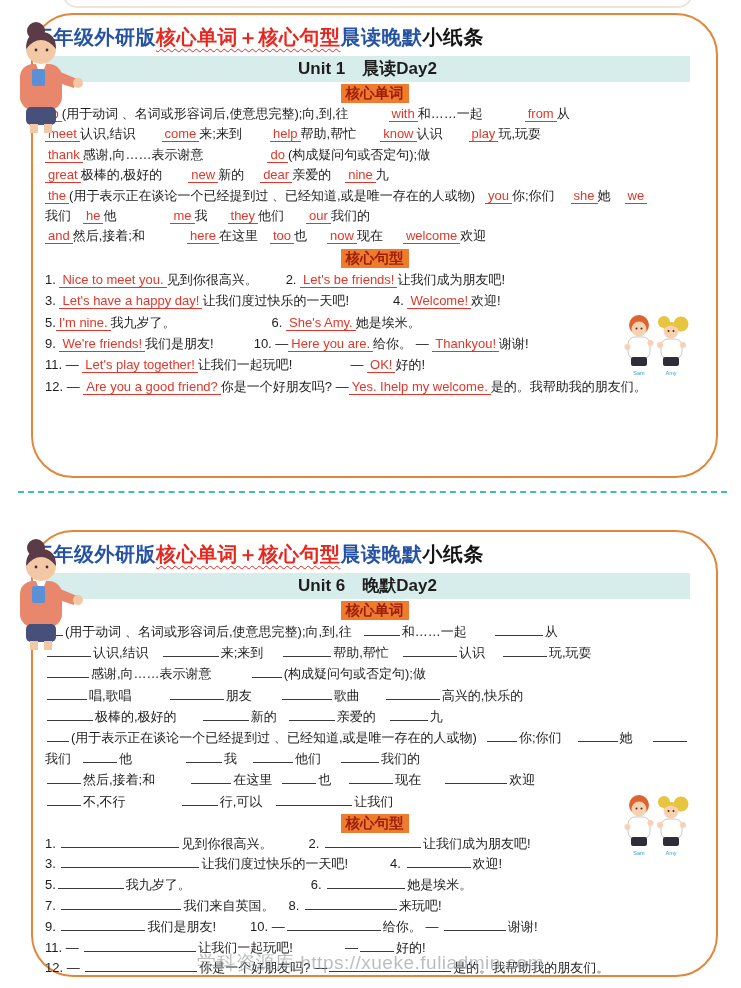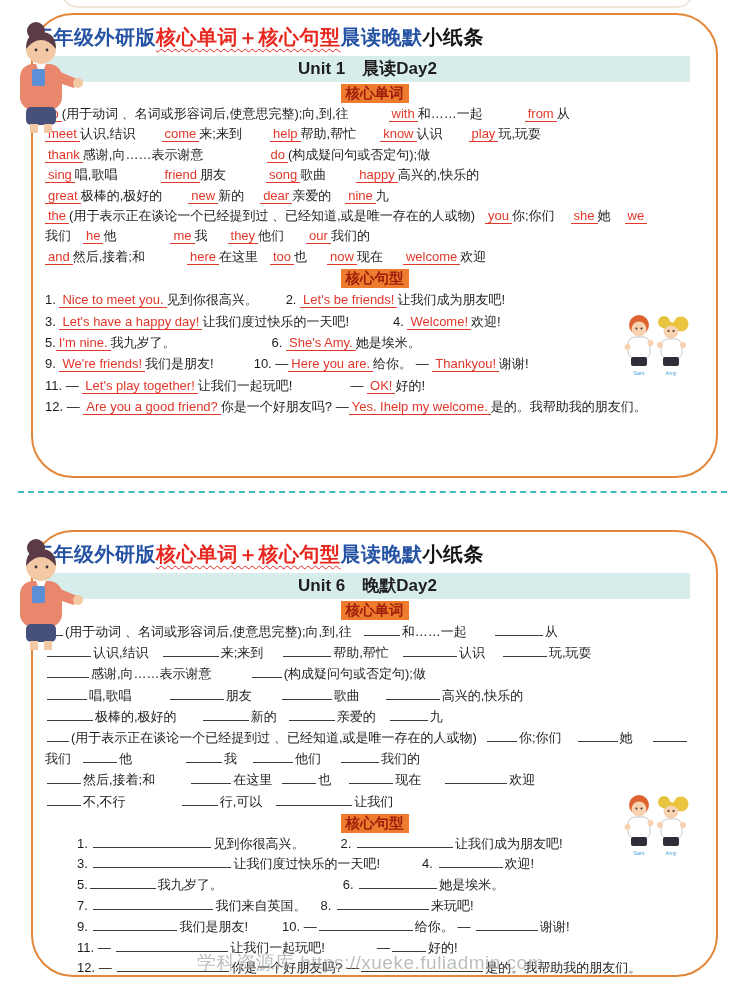--- a/index.html
+++ b/index.html
@@ -20,21 +20,21 @@
   .t-dark{color:#141414;}
   .banner{margin:4px 26px 0 12px;background:#d7edec;height:26px;line-height:26px;
         text-align:center;font-size:17px;font-weight:bold;color:#1e1e1e;}
   .tag{width:max-content;margin:2px auto 1px;background:#ed7c2f;color:#9e1c0a;
         font-weight:bold;font-size:14.5px;line-height:19px;padding:0 5px;}
   .lines{margin:1px 6px 0 12px;font-size:13px;color:#1d1d1d;}
   .line{white-space:nowrap;overflow:visible;}
   .v1 .line{height:20.4px;line-height:20.4px;}
   .s1 .line{height:21.4px;line-height:21.4px;}
   .v2 .line{height:21.2px;line-height:21.2px;}
-  .s2 .line{height:20.8px;line-height:20.8px;margin-left:32px;}
+  .s2 .line{height:20.8px;line-height:20.8px;}
   .en{color:#e1372a;border-bottom:1.5px solid #e1372a;padding:0 3px;white-space:pre;margin-top:46px;}
   .zh{color:#1d1d1d;white-space:pre;}
   .blank{display:inline-block;border-bottom:1.6px solid #3b3b3b;height:12px;
         margin:0 2px;vertical-align:baseline;}
   .gap{display:inline-block;height:1px;}
   .kids{position:absolute;width:66px;height:76px;}
   #card1 .kids{right:26px;top:299px;}
   #card2 .kids{right:26px;top:262px;}
   .separator{position:absolute;top:491px;left:18px;right:14px;height:0;
         border-top:2px dashed #3fbdbd;}
@@ -67,21 +67,20 @@
 
     <h1 class="card-title"><span class="t-blue">三年级外研版</span><span class="t-red">核心单词＋核心句型</span><span class="t-blue">晨读晚默</span><span class="t-dark">小纸条</span></h1>
 
     <div class="banner">Unit 1　晨读Day2</div>
 
     <div class="tag">核心单词</div>
     <div class="lines v1">
         <div class="line"><span class="en">to</span><span class="zh">(用于动词 、名词或形容词后,使意思完整);向,到,往</span><span class="gap" style="width: 40px;"></span><span class="en">with</span><span class="zh">和……一起</span><span class="gap" style="width: 42px;"></span><span class="en">from</span><span class="zh">从</span></div>
         <div class="line"><span class="en">meet</span><span class="zh">认识,结识</span><span class="gap" style="width: 26px;"></span><span class="en">come</span><span class="zh">来;来到</span><span class="gap" style="width: 28px;"></span><span class="en">help</span><span class="zh">帮助,帮忙</span><span class="gap" style="width: 24px;"></span><span class="en">know</span><span class="zh">认识</span><span class="gap" style="width: 26px;"></span><span class="en">play</span><span class="zh">玩,玩耍</span></div>
         <div class="line"><span class="en">thank</span><span class="zh">感谢,向……表示谢意</span><span class="gap" style="width: 64px;"></span><span class="en">do</span><span class="zh">(构成疑问句或否定句);做</span></div>
-        <div class="line"><span class="en">sing</span><span class="zh">唱,歌唱</span><span class="gap" style="width: 44px;"></span><span class="en">friend</span><span class="zh">朋友</span><span class="gap" style="width: 40px;"></span><span class="en">song</span><span class="zh">歌曲</span><span class="gap" style="width: 30px;"></span><span class="en">happy</span><span class="zh">高兴的,快乐的</span></div>
         <div class="line"><span class="en">great</span><span class="zh">极棒的,极好的</span><span class="gap" style="width: 26px;"></span><span class="en">new</span><span class="zh">新的</span><span class="gap" style="width: 16px;"></span><span class="en">dear</span><span class="zh">亲爱的</span><span class="gap" style="width: 14px;"></span><span class="en">nine</span><span class="zh">九</span></div>
         <div class="line"><span class="en">the</span><span class="zh">(用于表示正在谈论一个已经提到过 、已经知道,或是唯一存在的人或物)</span><span class="gap" style="width: 10px;"></span><span class="en">you</span><span class="zh">你;你们</span><span class="gap" style="width: 16px;"></span><span class="en">she</span><span class="zh">她</span><span class="gap" style="width: 14px;"></span><span class="en">we</span></div>
         <div class="line"><span class="zh">我们</span><span class="gap" style="width: 12px;"></span><span class="en">he</span><span class="zh">他</span><span class="gap" style="width: 54px;"></span><span class="en">me</span><span class="zh">我</span><span class="gap" style="width: 20px;"></span><span class="en">they</span><span class="zh">他们</span><span class="gap" style="width: 22px;"></span><span class="en">our</span><span class="zh">我们的</span></div>
         <div class="line"><span class="en">and</span><span class="zh">然后,接着;和</span><span class="gap" style="width: 42px;"></span><span class="en">here</span><span class="zh">在这里</span><span class="gap" style="width: 12px;"></span><span class="en">too</span><span class="zh">也</span><span class="gap" style="width: 20px;"></span><span class="en">now</span><span class="zh">现在</span><span class="gap" style="width: 20px;"></span><span class="en">welcome</span><span class="zh">欢迎</span></div>
       </div>
 
     <div class="tag">核心句型</div>
     <div class="lines s1">
         <div class="line"><span class="zh">1. </span><span class="en">Nice to meet you.</span><span class="zh">见到你很高兴。</span><span class="gap" style="width: 28px;"></span><span class="zh">2. </span><span class="en">Let's be friends!</span><span class="zh">让我们成为朋友吧!</span></div>
         <div class="line"><span class="zh">3. </span><span class="en">Let's have a happy day!</span><span class="zh">让我们度过快乐的一天吧!</span><span class="gap" style="width: 44px;"></span><span class="zh">4. </span><span class="en">Welcome!</span><span class="zh">欢迎!</span></div>

